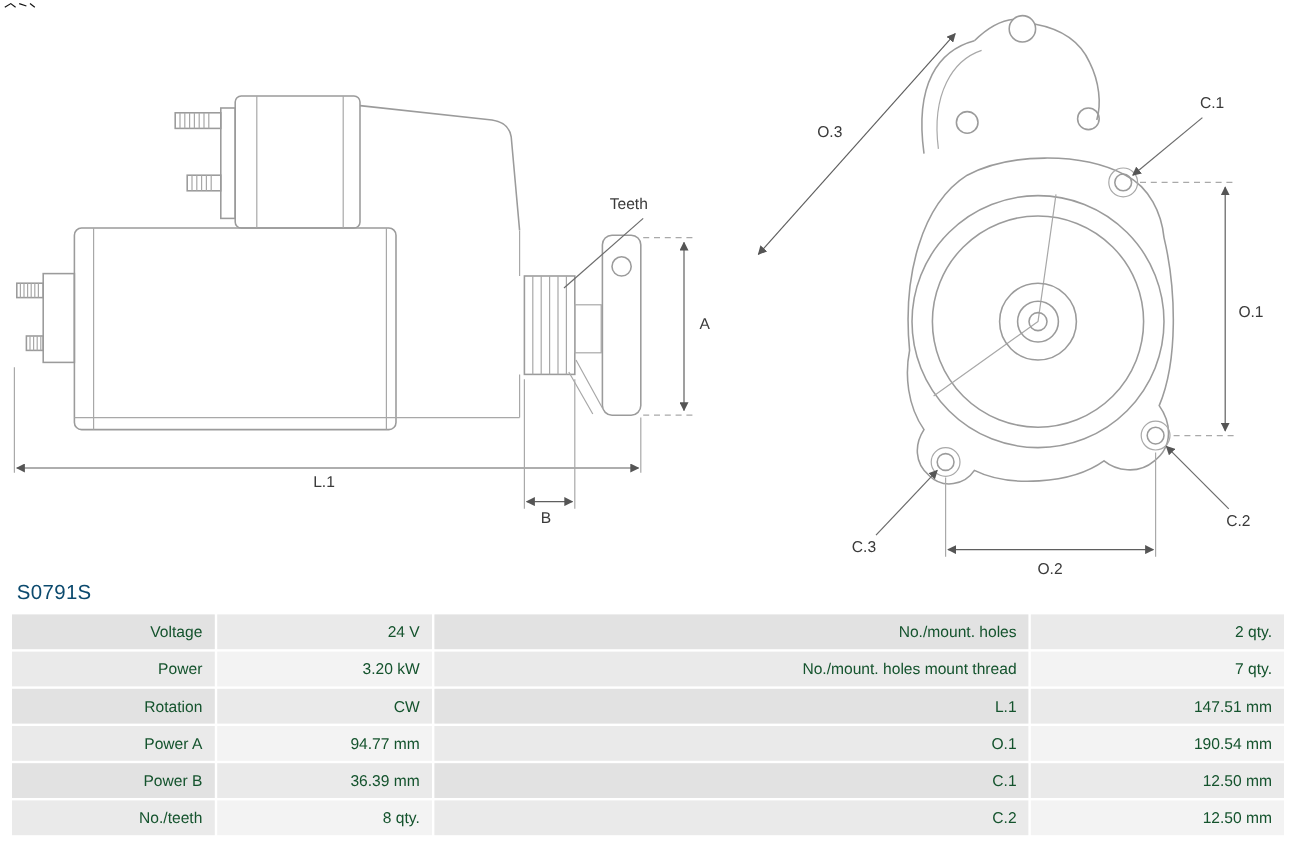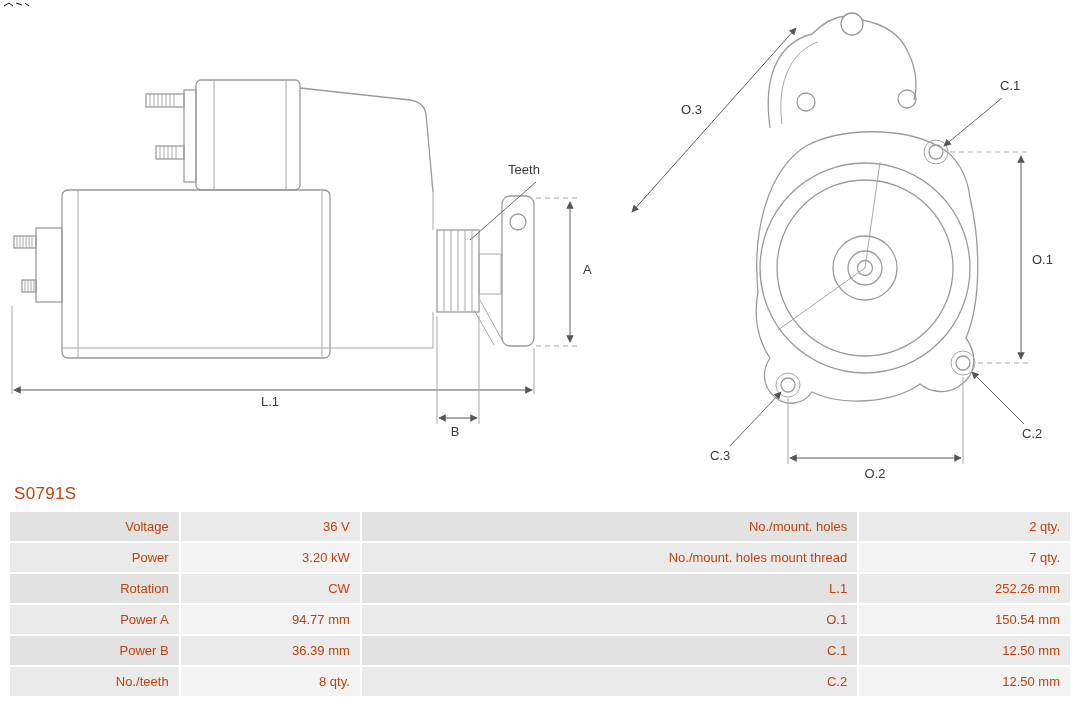--- a/index.html
+++ b/index.html
@@ -13,36 +13,36 @@
   .dimline { stroke:#5f5f5f; fill:none; stroke-width:1; }
   .leader  { stroke:#6b6b6b; fill:none; stroke-width:1; }
   .ext     { stroke:#a9a9a9; stroke-dasharray:5 4; fill:none; stroke-width:1; }
   .extsolid{ stroke:#a9a9a9; fill:none; stroke-width:1; }
   .dimtext { font-size:13px; fill:#3a3a3a; }
   .mark    { stroke:#111; fill:none; stroke-width:1; }
 
   .part-number {
     margin:2px 0 6px 14px;
     font-size:17px;
-    color:#c2410c;
+    color:#0c4a6e;
     letter-spacing:0.3px;
   }
 
   table.specs {
     margin-left:8px;
     border-collapse:separate;
     border-spacing:2px;
     table-layout:fixed;
     width:1064px;
   }
   table.specs td {
     height:29px;
     padding:0 10px;
     font-size:13px;
-    color:#c2410c;
+    color:#14532d;
     text-align:right;
     vertical-align:middle;
     overflow:hidden;
     white-space:nowrap;
   }
   tr:nth-child(odd)  td.lbl { background:#e2e2e2; }
   tr:nth-child(odd)  td.val { background:#eaeaea; }
   tr:nth-child(even) td.lbl { background:#eaeaea; }
   tr:nth-child(even) td.val { background:#f3f3f3; }
 </style>
@@ -206,41 +206,41 @@
   <table class="specs">
     <colgroup>
       <col style="width:16%">
         <col style="width:17%">
         <col style="width:47%">
         <col style="width:20%">
     </colgroup>
     <tbody>
       <tr>
         <td class="lbl">Voltage</td>
-        <td class="val">36 V</td>
+        <td class="val">24 V</td>
         <td class="lbl">No./mount. holes</td>
         <td class="val">2 qty.</td>
       </tr>
       <tr>
         <td class="lbl">Power</td>
         <td class="val">3.20 kW</td>
         <td class="lbl">No./mount. holes mount thread</td>
         <td class="val">7 qty.</td>
       </tr>
       <tr>
         <td class="lbl">Rotation</td>
         <td class="val">CW</td>
         <td class="lbl">L.1</td>
-        <td class="val">252.26 mm</td>
+        <td class="val">147.51 mm</td>
       </tr>
       <tr>
         <td class="lbl">Power A</td>
         <td class="val">94.77 mm</td>
         <td class="lbl">O.1</td>
-        <td class="val">150.54 mm</td>
+        <td class="val">190.54 mm</td>
       </tr>
       <tr>
         <td class="lbl">Power B</td>
         <td class="val">36.39 mm</td>
         <td class="lbl">C.1</td>
         <td class="val">12.50 mm</td>
       </tr>
       <tr>
         <td class="lbl">No./teeth</td>
         <td class="val">8 qty.</td>

